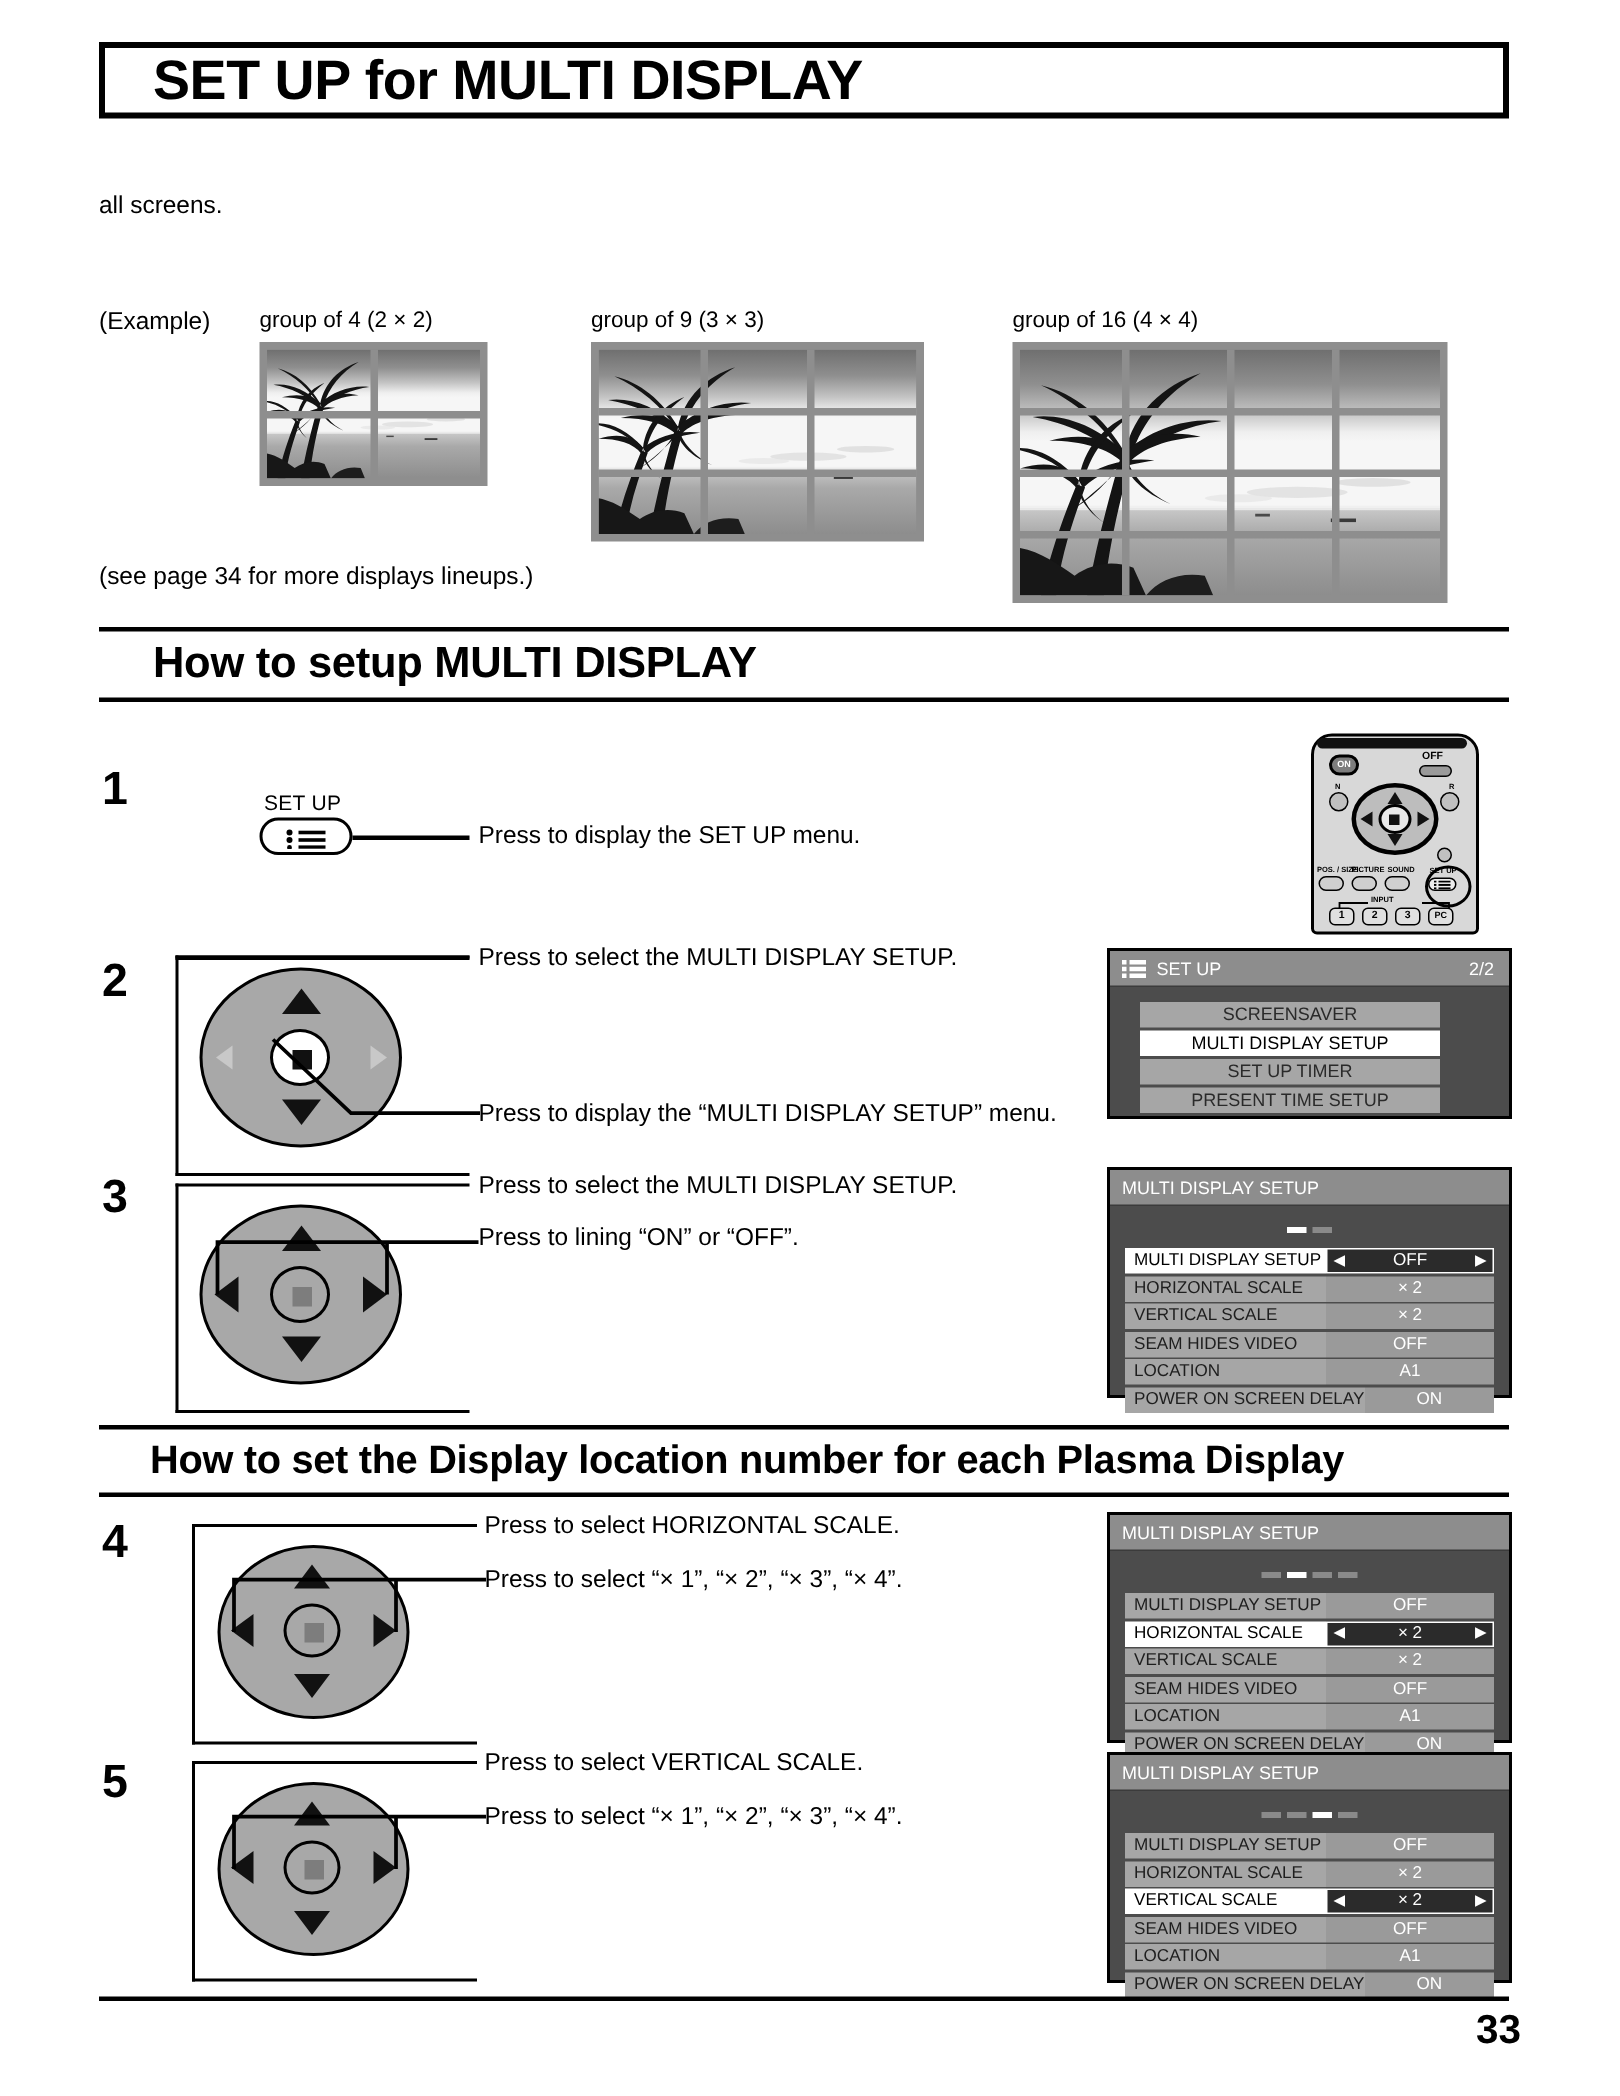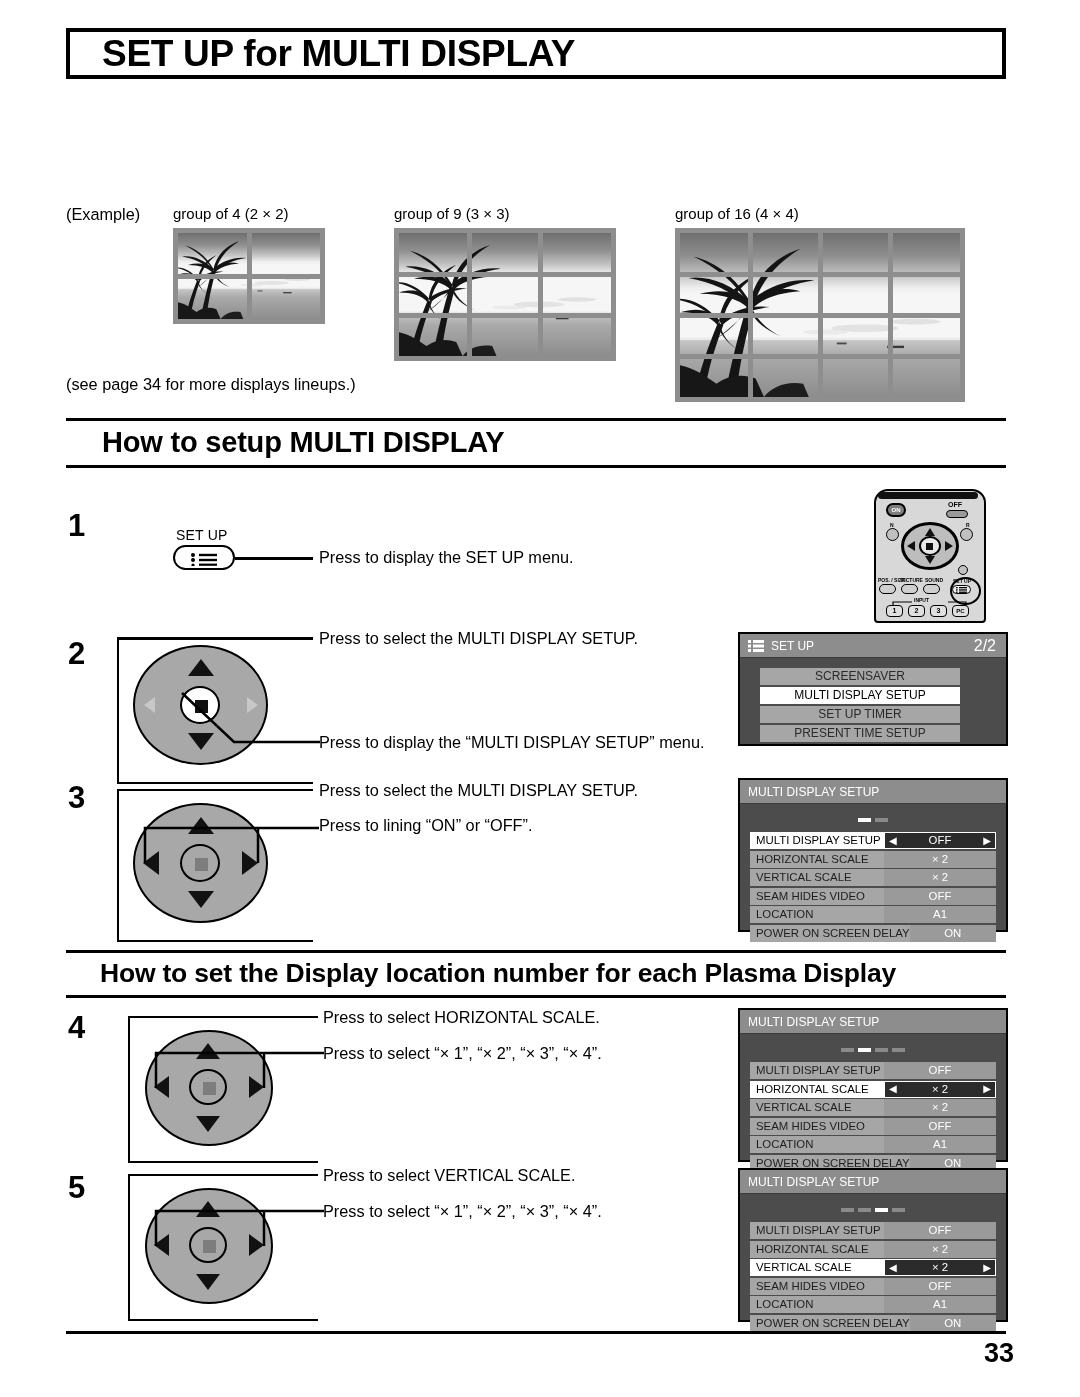--- a/index.html
+++ b/index.html
@@ -334,21 +334,21 @@
     box-sizing: border-box;
   }
   .osd-header .menu-icon {
     display: inline-block;
     margin-right: 7px;
     line-height: 0;
   }
   .osd-header .page-ind {
     position: absolute;
     right: 10px;
-    font-size: 16px;
+    font-size: 12px;
   }
   .osd-body {
     padding: 8px 10px 8px 10px;
   }
   .osd-list-item {
     background: #a6a6a6;
     color: #2a2a2a;
     text-align: center;
     height: 17px;
     line-height: 17px;
@@ -441,20 +441,21 @@
   }
 </style>
 </head>
 <body>
 
 <div class="title-box">
   <div class="title-text">SET UP for MULTI DISPLAY</div>
 </div>
 
 <div class="intro">
+  <p>all screens.</p>
 </div>
 
 <div class="example-label">(Example)</div>
 
 <div class="example-group" id="ex0" style="left:173px; top:205px;">
   <div class="example-caption">group of 4 (2 × 2)</div>
   <div class="wall" id="wall0" style="width:152px; height:96px; grid-template-columns:repeat(2,1fr); grid-template-rows:repeat(2,1fr);">
       <div style="position: absolute; inset: 5px; overflow: hidden;">
   <svg class="palms" viewBox="0 0 100 62" preserveAspectRatio="none">
     <defs>

